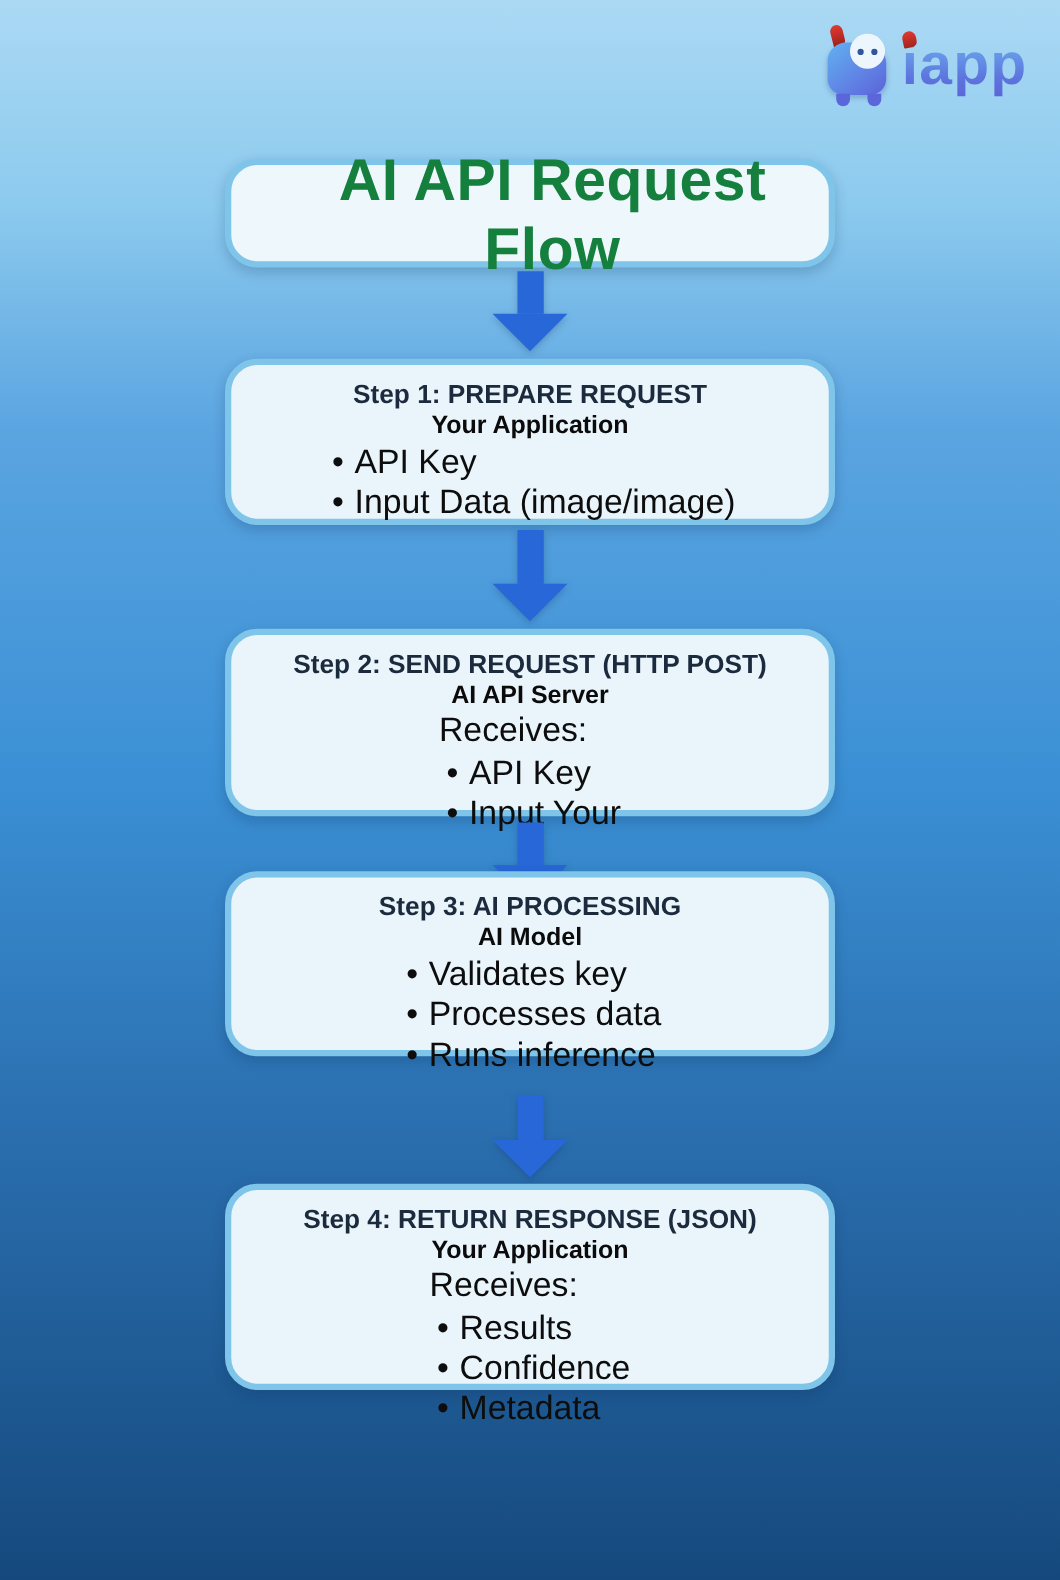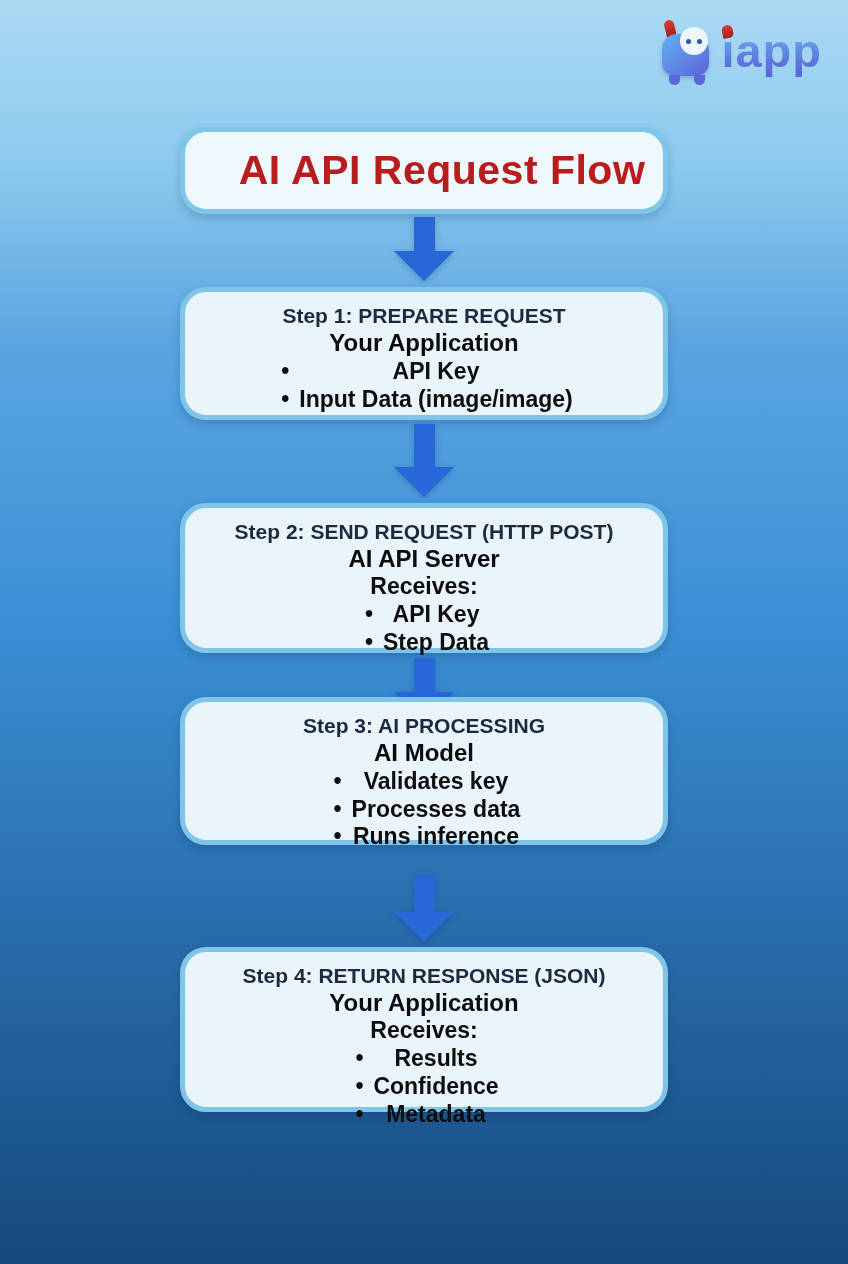--- a/index.html
+++ b/index.html
@@ -104,45 +104,44 @@
   }
   .title-box {
     top: 127px;
     height: 87px;
     display: flex;
     align-items: center;
     justify-content: center;
     background: #edf7fc;
   }
   .title-box h1 {
-    font-size: 41px;
-    font-weight: 700;
-    color: #b91c1c;
+    font-size: 47px;
+    font-weight: 700;
+    color: #15803d;
     letter-spacing: 0.5px;
     margin-left: 36px;
   }
   .step-box { padding-top: 11px; }
   .step-box h2 {
     font-size: 21px;
     font-weight: 700;
     color: #1b2a3d;
     line-height: 1.25;
   }
   .step-box h3 {
-    font-size: 24px;
+    font-size: 20px;
     font-weight: 700;
     color: #0b0b0b;
     line-height: 1.15;
   }
   .step-content {
     display: inline-block;
-    text-align: center;
-    font-size: 23px;
+    text-align: left;
+    font-size: 27px;
     line-height: 1.1;
-    font-weight: bold;
   }
   .step-prefix { padding-left: 0; line-height: 1.2; }
   .step-box ul { list-style: none; }
   .step-box li { padding-left: 24px; position: relative; line-height: 1.12; margin-top: 2px; }
   .step-box li::before {
     content: "•";
     position: absolute;
     left: 6px;
   }
   .box-step1 { top: 287px; height: 133px; }
@@ -219,21 +218,21 @@
     <span class="head"></span>
   </div>
 
   <section class="flow-box step-box box-step2">
     <h2>Step 2: SEND REQUEST (HTTP POST)</h2>
     <h3>AI API Server</h3>
     <div class="step-content">
       <div class="step-prefix">Receives:</div>
       <ul>
         <li>API Key</li>
-        <li>Step Data</li>
+        <li>Input Your</li>
       </ul>
     </div>
   </section>
 
   <div class="arrow arrow-3">
     <span class="stem"></span>
     <span class="head"></span>
   </div>
 
   <section class="flow-box step-box box-step3">

